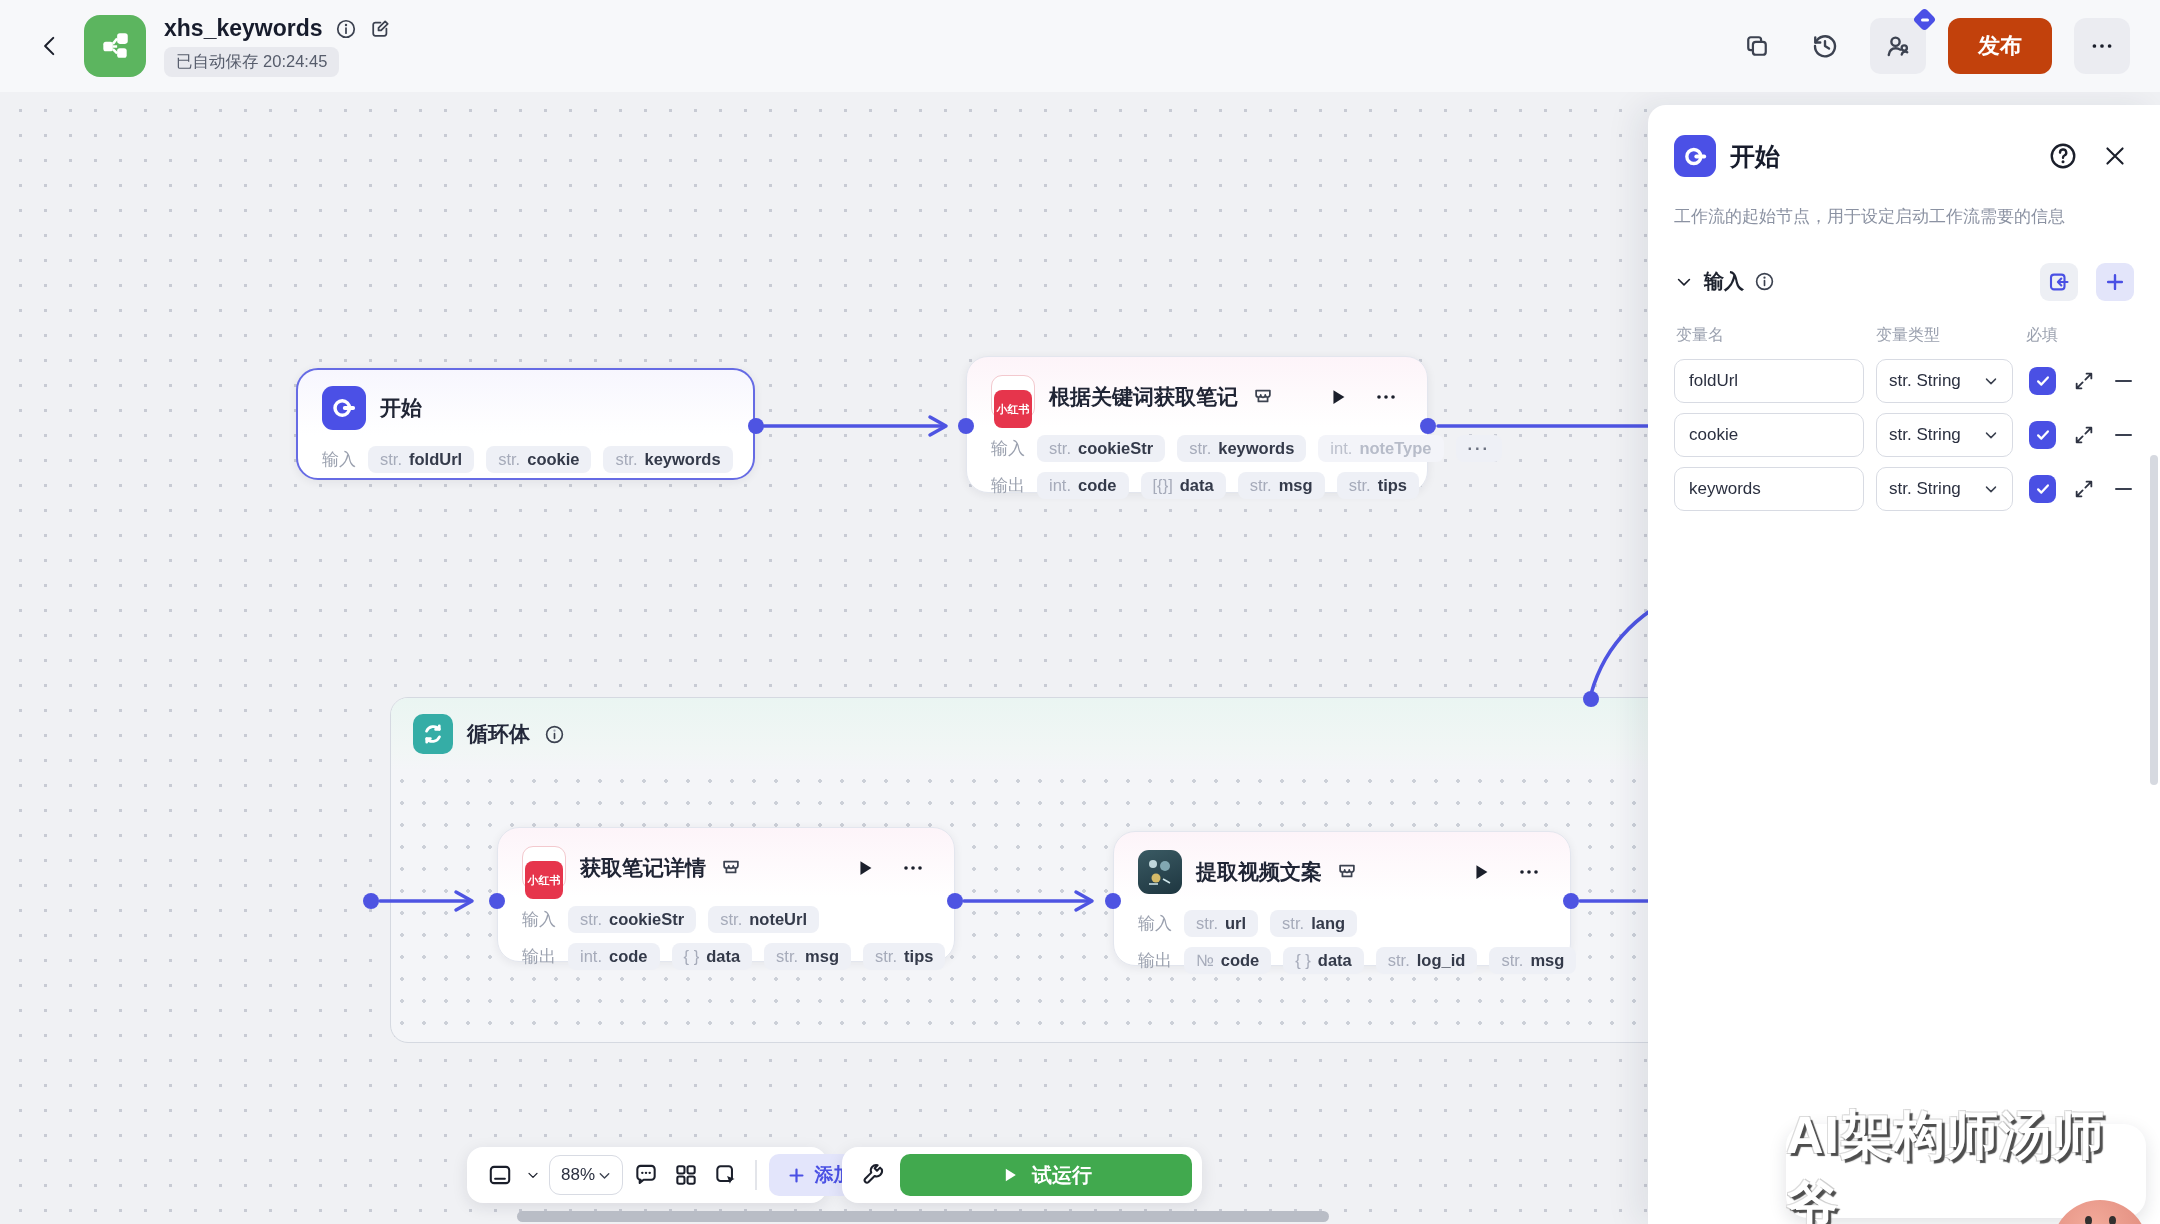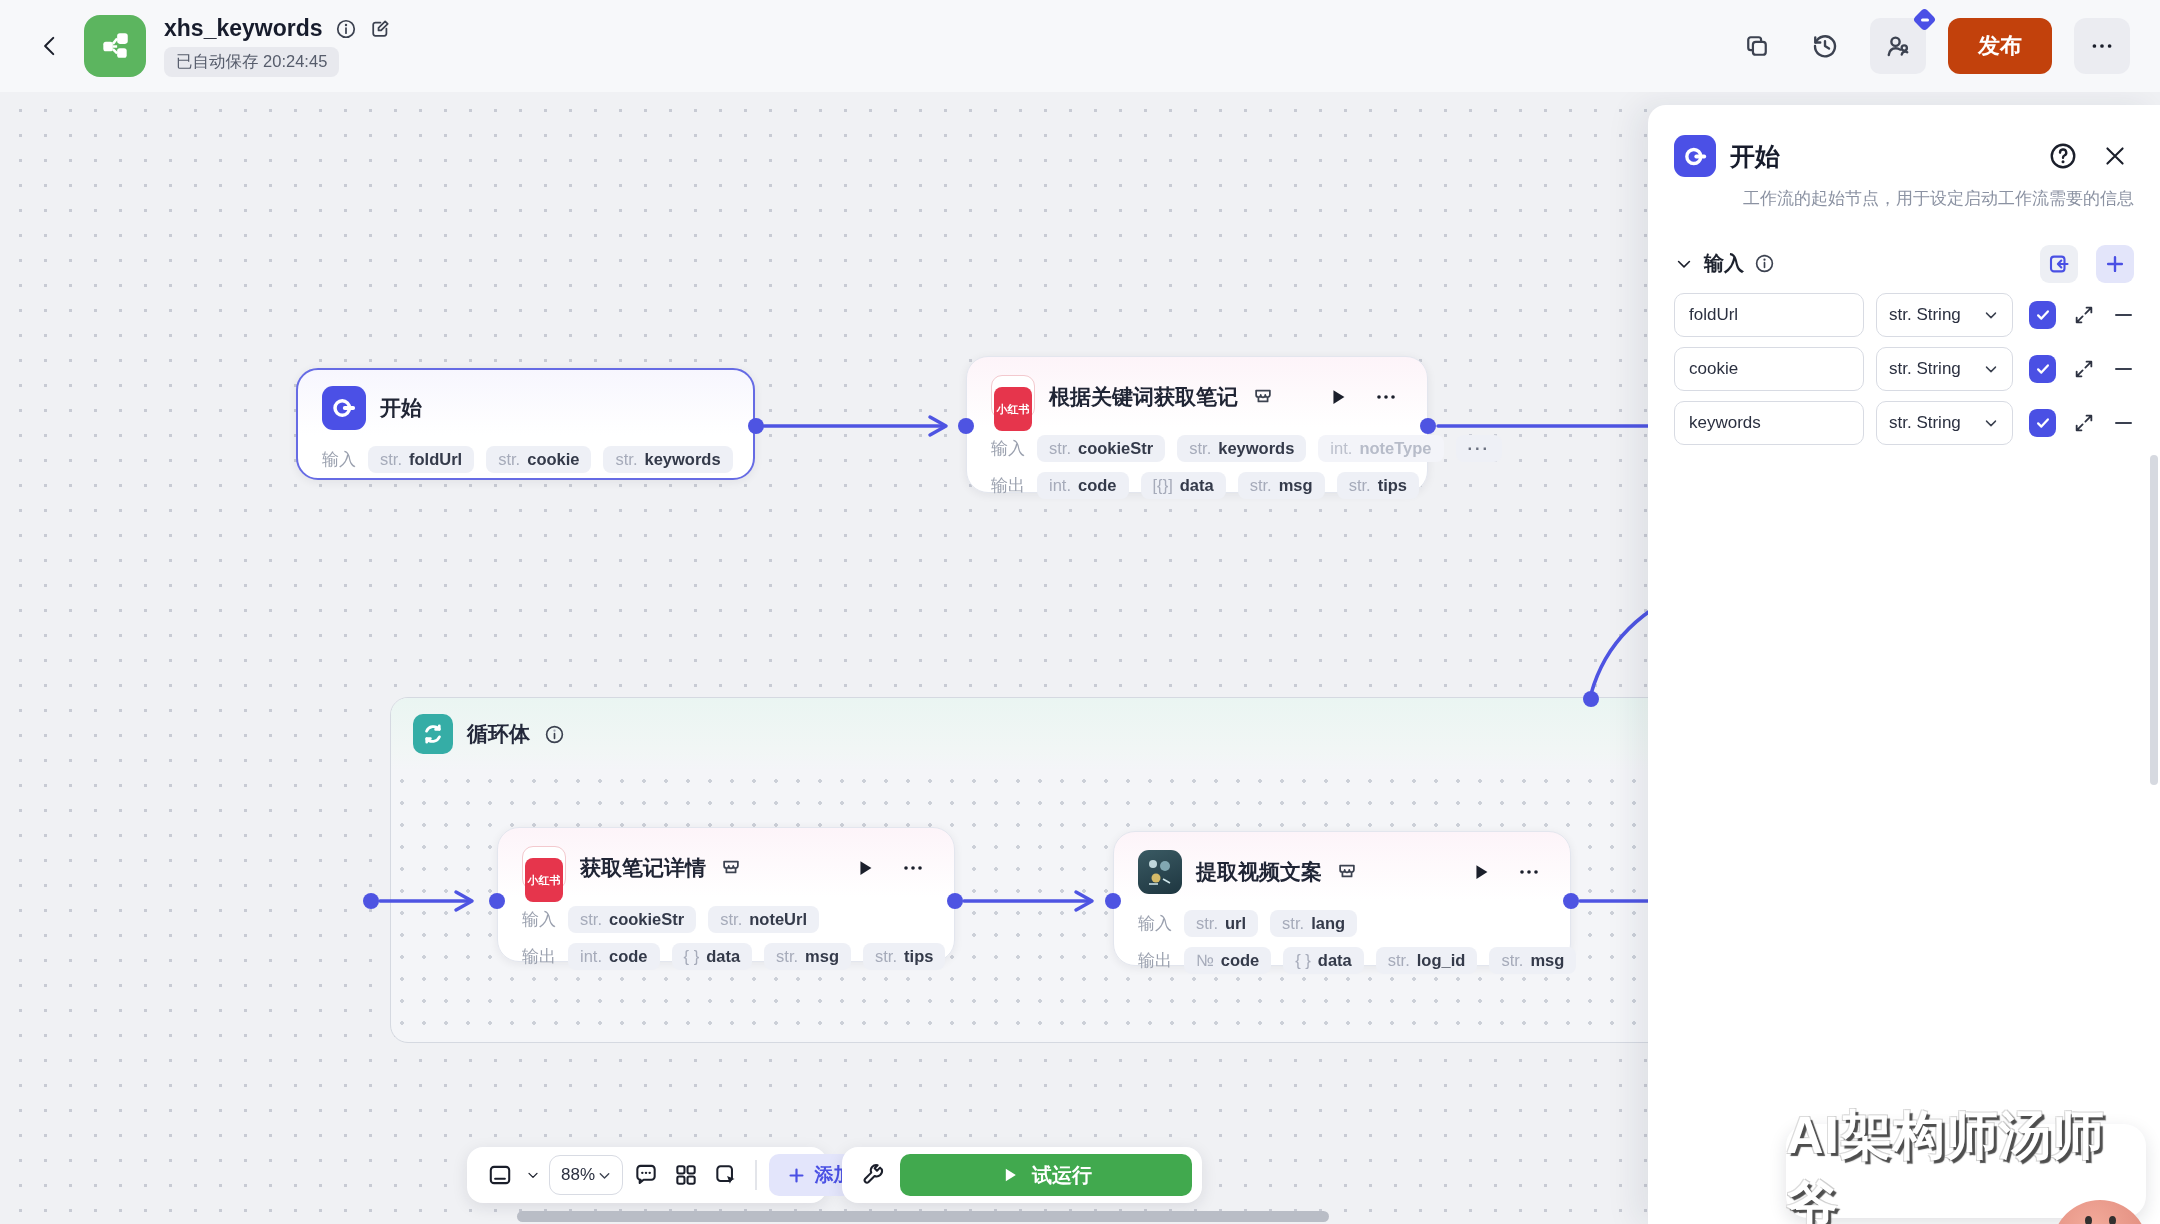--- a/index.html
+++ b/index.html
@@ -50,21 +50,21 @@
   
   .node{position:absolute;background:#fff;border:1.5px solid #e3e6ee;border-radius:22px;
     box-shadow:0 2px 10px rgba(25,28,45,.07);z-index:4;padding:0 24px;}
   .node.tinted{background:linear-gradient(180deg,#fdf4f9 0%,#ffffff 52%);}
   .node.selected{border:2.5px solid #666be4;background:linear-gradient(180deg,#f7f6fe 0%,#ffffff 60%);}
   .node-head{display:flex;align-items:center;gap:14px;height:56px;margin-top:12px;}
   .node.selected .node-head{margin-top:10px;}
   .node-icon{width:44px;height:44px;border-radius:11px;flex:0 0 auto;display:flex;align-items:center;justify-content:center;}
   .node-icon.indigo{background:#4b50e6;}
   .xhs-icon{background:#fff;border:1.5px solid #f3c9ce;}
-  .xhs-inner{width:38px;height:44px;border-radius:8px;background:#e6354c;color:#fff;font-size:11px;font-weight:bold;
+  .xhs-inner{width:38px;height:38px;border-radius:8px;background:#e6354c;color:#fff;font-size:11px;font-weight:bold;
     display:flex;align-items:center;justify-content:center;letter-spacing:0;margin-top:24px;}
   .extract-icon{background:linear-gradient(160deg,#3a5a63,#1e3640);}
   .node-title{font-size:21px;font-weight:600;color:#20253555;color:#202535;white-space:nowrap;}
   .node-head .spacer{flex:1;}
   .node-play,.node-more{cursor:pointer;display:flex;align-items:center;justify-content:center;width:34px;height:34px;}
   .var-row{display:flex;align-items:center;gap:12px;margin-top:10px;}
   .var-label{font-size:17px;color:#9aa0ae;flex:0 0 auto;}
   .pill{background:#eef0f6;border-radius:8px;padding:4px 12px;font-size:16.5px;display:flex;gap:7px;align-items:baseline;white-space:nowrap;}
   .pill .t{color:#a6abba;}
   .pill .n{color:#343a4a;font-weight:600;}
@@ -76,21 +76,21 @@
   .edges{position:absolute;top:0;left:0;z-index:6;pointer-events:none;}
 
   
   .panel{position:absolute;left:1648px;top:105px;width:512px;height:1119px;background:#fff;z-index:40;
     border-top-left-radius:18px;box-shadow:-12px 0 32px rgba(30,35,60,.08);padding:30px 26px 0 26px;}
   .panel-head{display:flex;align-items:center;gap:14px;}
   .panel-icon{width:42px;height:42px;border-radius:11px;background:#4b50e6;display:flex;align-items:center;justify-content:center;}
   .panel-title{font-size:25px;font-weight:bold;color:#171c2c;}
   .panel-head .spacer{flex:1;}
   .panel-iconbtn{width:38px;height:38px;display:flex;align-items:center;justify-content:center;cursor:pointer;}
-  .panel-desc{margin-top:10px;font-size:17px;color:#8b92a2;line-height:1.4;text-align:right;}
+  .panel-desc{margin-top:28px;font-size:17px;color:#8b92a2;line-height:1.4;}
   .section-row{margin-top:34px;display:flex;align-items:center;gap:10px;}
   .section-title{font-size:20px;font-weight:bold;color:#1d222e;}
   .section-row .spacer{flex:1;}
   .sq-btn{width:38px;height:38px;border-radius:9px;display:flex;align-items:center;justify-content:center;cursor:pointer;}
   .sq-btn.gray{background:#edeff4;}
   .sq-btn.lav{background:#e3e5fa;margin-left:8px;}
   .cols{position:relative;margin-top:24px;height:24px;font-size:16px;color:#9aa0ae;}
   .cols span{position:absolute;top:0;}
   .col-name{left:2px;} .col-type{left:202px;} .col-req{left:352px;}
   .var-grid-row{display:flex;align-items:center;margin-top:10px;height:44px;}
@@ -497,20 +497,25 @@
           <path d="M20.5 12h-9.5M14.3 8.6 10.9 12l3.4 3.4"></path>
         </svg>
     </span>
     <span class="sq-btn lav">
       <svg width="22" height="22" viewBox="0 0 24 24">
           <path stroke="#4a50e4" stroke-width="2.6" stroke-linecap="round" d="M12 4.5v15M4.5 12h15"></path>
         </svg>
     </span>
   </div>
 
+  <div class="cols">
+    <span class="col-name">变量名</span>
+    <span class="col-type">变量类型</span>
+    <span class="col-req">必填</span>
+  </div>
 
   <div class="var-grid-row">
     <input class="name-input" value="foldUrl" style="">
     <div class="type-select">
       <span>str. String</span>
       <svg class="chev" width="18" height="18" viewBox="0 0 24 24">
           <path class="ic" stroke="#6b7180" stroke-width="2.2" d="m6 9.5 6 6 6-6"></path>
         </svg>
     </div>
     <span class="checkbox">

